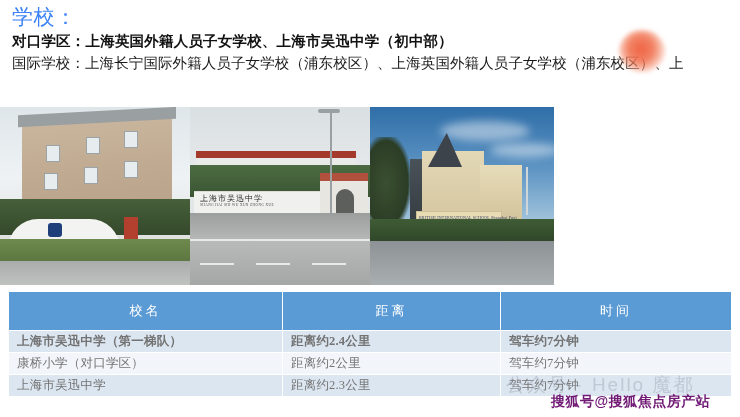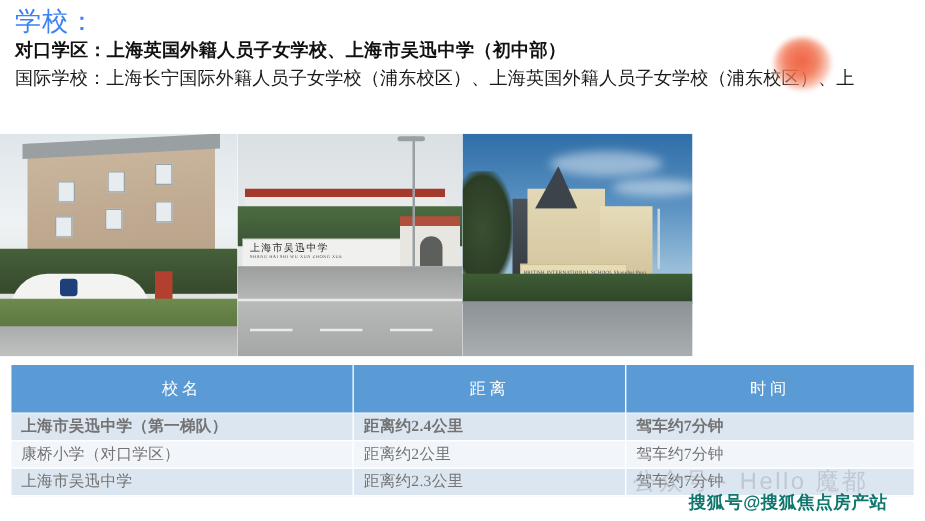--- a/index.html
+++ b/index.html
@@ -315,21 +315,21 @@
     letter-spacing: 2px;
     white-space: nowrap;
     font-family: "Liberation Sans", sans-serif;
     pointer-events: none;
   }
   .wm-solid {
     position: absolute;
     left: 551px; top: 393px;
     font-size: 14px;
     font-weight: 700;
-    color: #0f766e;
+    color: #701a75;
     letter-spacing: .5px;
     white-space: nowrap;
     font-family: "Liberation Sans", sans-serif;
     text-shadow: 0 0 1px rgba(255,255,255,.8);
     pointer-events: none;
   }
   .wm-photo {
     position: absolute;
     font-size: 8px;
     color: rgba(255,255,255,0.55);

